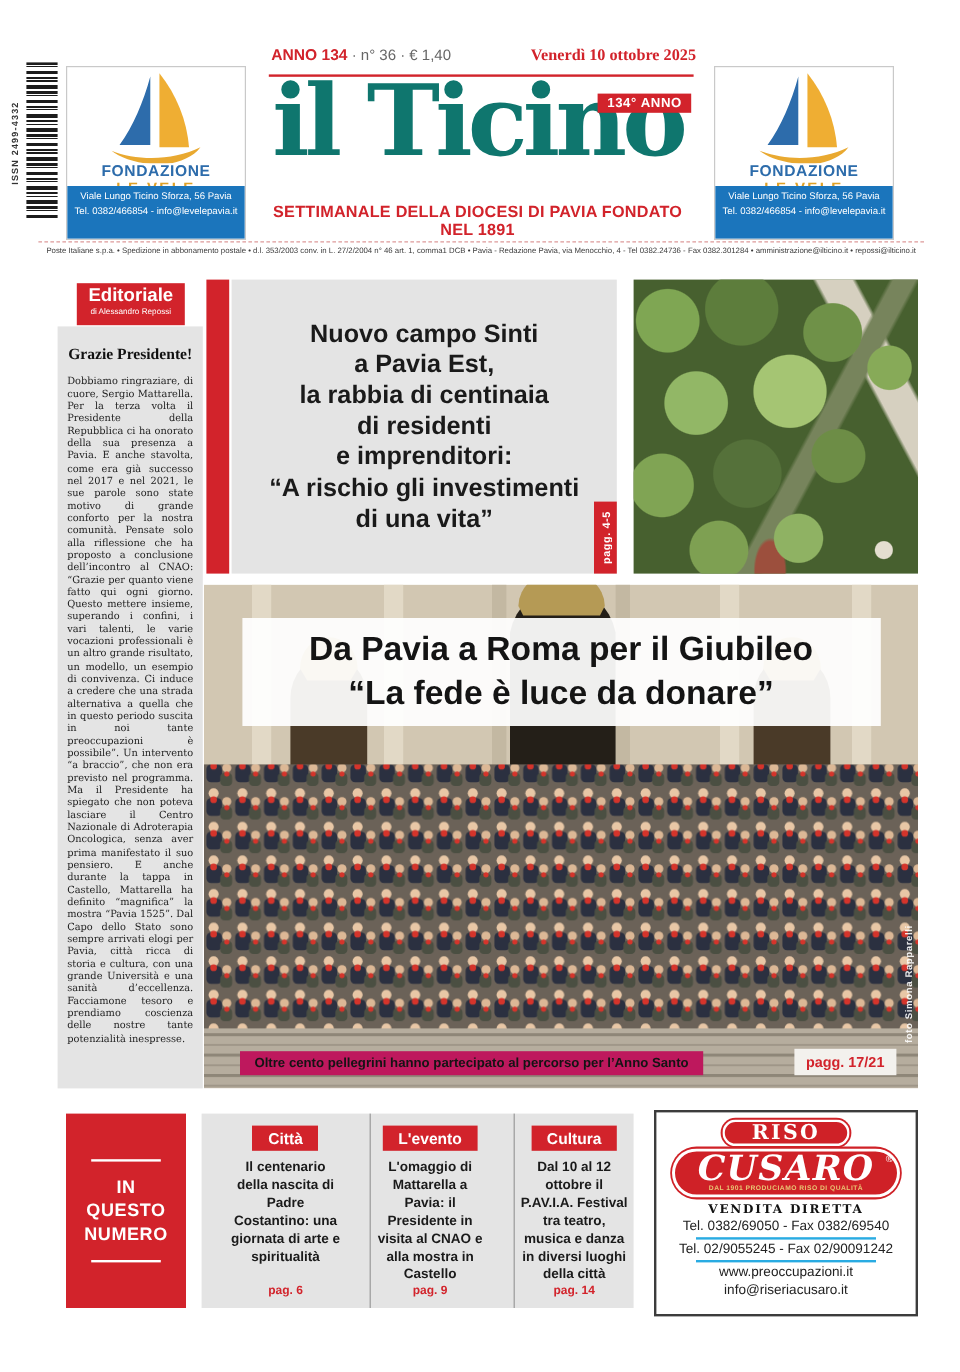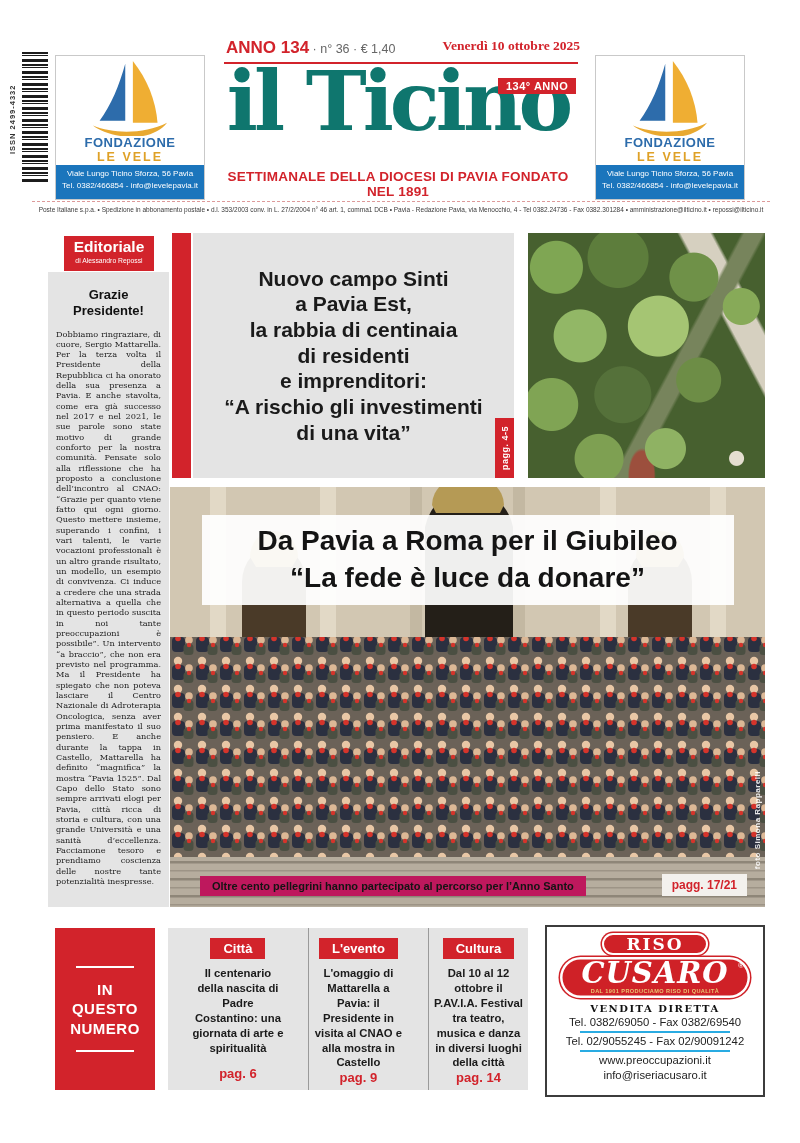--- a/index.html
+++ b/index.html
@@ -18,34 +18,34 @@
   }
   .barcode {
     position:absolute; left:14px; top:0; width:26px; height:132px;
     background:repeating-linear-gradient(to bottom,
       #1c1c1c 0 2px, #fff 2px 3px,
       #1c1c1c 3px 4px, #fff 4px 7px,
       #1c1c1c 7px 10px, #fff 10px 12px);
   }
   
   .issue-line { position:absolute; left:226px; top:38px; font-size:12.5px; color:#666; }
-  .issue-line b { color:#d2232b; font-weight:bold; font-size:17px; }
+  .issue-line b { color:#d2232b; font-weight:bold; font-size:13px; }
   .date-line { position:absolute; left:330px; top:38px; width:250px; text-align:right;
     font-size:13.5px; font-weight:bold; color:#d2232b;font-family:Liberation Serif, serif; }
   .head-rule { position:absolute; left:224px; top:62px; width:354px; height:2px; background:#d2232b; }
   .logo-box {
     position:absolute; top:55px; width:150px; height:145px;
     border:1px solid #c9c9c9; background:#fff; text-align:center; overflow:hidden;
   }
   .logo-box.left { left:55px; } .logo-box.right { left:595px; }
   .logo-box svg { display:block; margin:4px auto 0; }
   .fond-name { font-size:13px; font-weight:bold; color:#2d6cab; letter-spacing:.5px; line-height:1.1; }
   .fond-name2 { font-size:12.5px; font-weight:bold; color:#dfa127; letter-spacing:2px; line-height:1.15; }
   .fond-bar {
-    position:absolute; left:0; bottom:0; width:100%; height:34px; background:#1b75bc;
+    position:absolute; left:0; bottom:0; width:100%; height:44px; background:#1b75bc;
     color:#fff; font-size:8px; line-height:1.45; padding-top:3px;
   }
   .masthead {
     position:absolute; left:214px; top:58px; width:368px; text-align:center;
     font-family:"DejaVu Serif", serif; font-weight:bold; font-size:82px;
     letter-spacing:-4px; color:#0f766e; line-height:1.05;
   }
   .anno-badge {
     position:absolute; left:498px; top:78px; background:#d2232b; color:#fff;
     font-size:11px; font-weight:bold; padding:2px 8px; letter-spacing:.5px; z-index:3;
@@ -65,21 +65,21 @@
     background:#d2232b; color:#fff; text-align:center;
   }
   .edit-label .big { font-size:15.5px; font-weight:bold; line-height:1.2; padding-top:2px; }
   .edit-label .by { font-size:6.8px; }
   .edit-panel {
     position:absolute; left:48px; top:272px; width:121px; height:635px;
     background:#e4e4e4; overflow:hidden;
   }
   .edit-title {
     margin:15px 6px 9px; text-align:center;
-    font-family:Liberation Sans, sans-serif; font-weight:bold; font-size:13px; line-height:1.25; color:#111;
+    font-family:Liberation Serif, serif; font-weight:bold; font-size:13px; line-height:1.25; color:#111;
   }
   .edit-body {
     padding:0 8px; font-family:"DejaVu Serif", serif; font-size:8.2px;
     line-height:1.26; text-align:justify; color:#222;
   }
   
   .lead-redbar { position:absolute; left:172px; top:233px; width:19px; height:245px; background:#d2232b; }
   .lead-box {
     position:absolute; left:193px; top:233px; width:321px; height:245px;
     background:#e4e4e4; display:flex; align-items:center; justify-content:center;
@@ -154,21 +154,21 @@
   .sum-col {
     width:120px; display:flex; flex-direction:column; align-items:center;
     padding:10px 4px 9px; position:relative;margin-left:20px;
   }
   .sum-col + .sum-col { border-left:1px solid #9a9a9a; }
   .chip { background:#d2232b; color:#fff; font-weight:bold; font-size:13px; padding:3px 13px; }
   .sum-text {
     margin-top:7px; text-align:center; font-weight:bold; font-size:11.3px;
     line-height:1.32; color:#1a1a1a; flex:1;
   }
-  .sum-page { font-size:13px; font-weight:bold; color:#d2232b; }
+  .sum-page { font-size:10px; font-weight:bold; color:#d2232b; }
   
   .ad-box {
     position:absolute; left:545px; top:925px; width:220px; height:172px;
     background:#fff; border:2px solid #3c3c3c; text-align:center; overflow:hidden;
   }
   .riso-pill {
     display:inline-block; margin-top:6px; background:#cf2127; border-radius:15px;
     box-shadow:inset 0 0 0 2px #fff, 0 0 0 1.5px #cf2127;
     color:#fff; font-family:"DejaVu Serif", serif; font-weight:bold;
     font-size:17px; padding:1px 24px; letter-spacing:2px;

